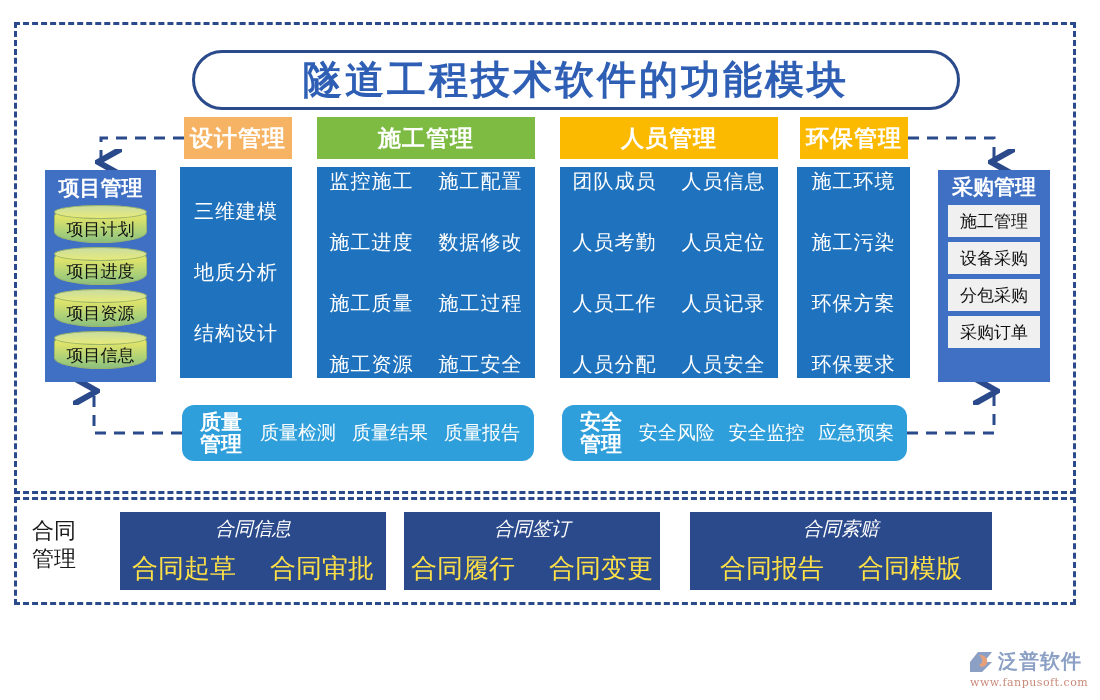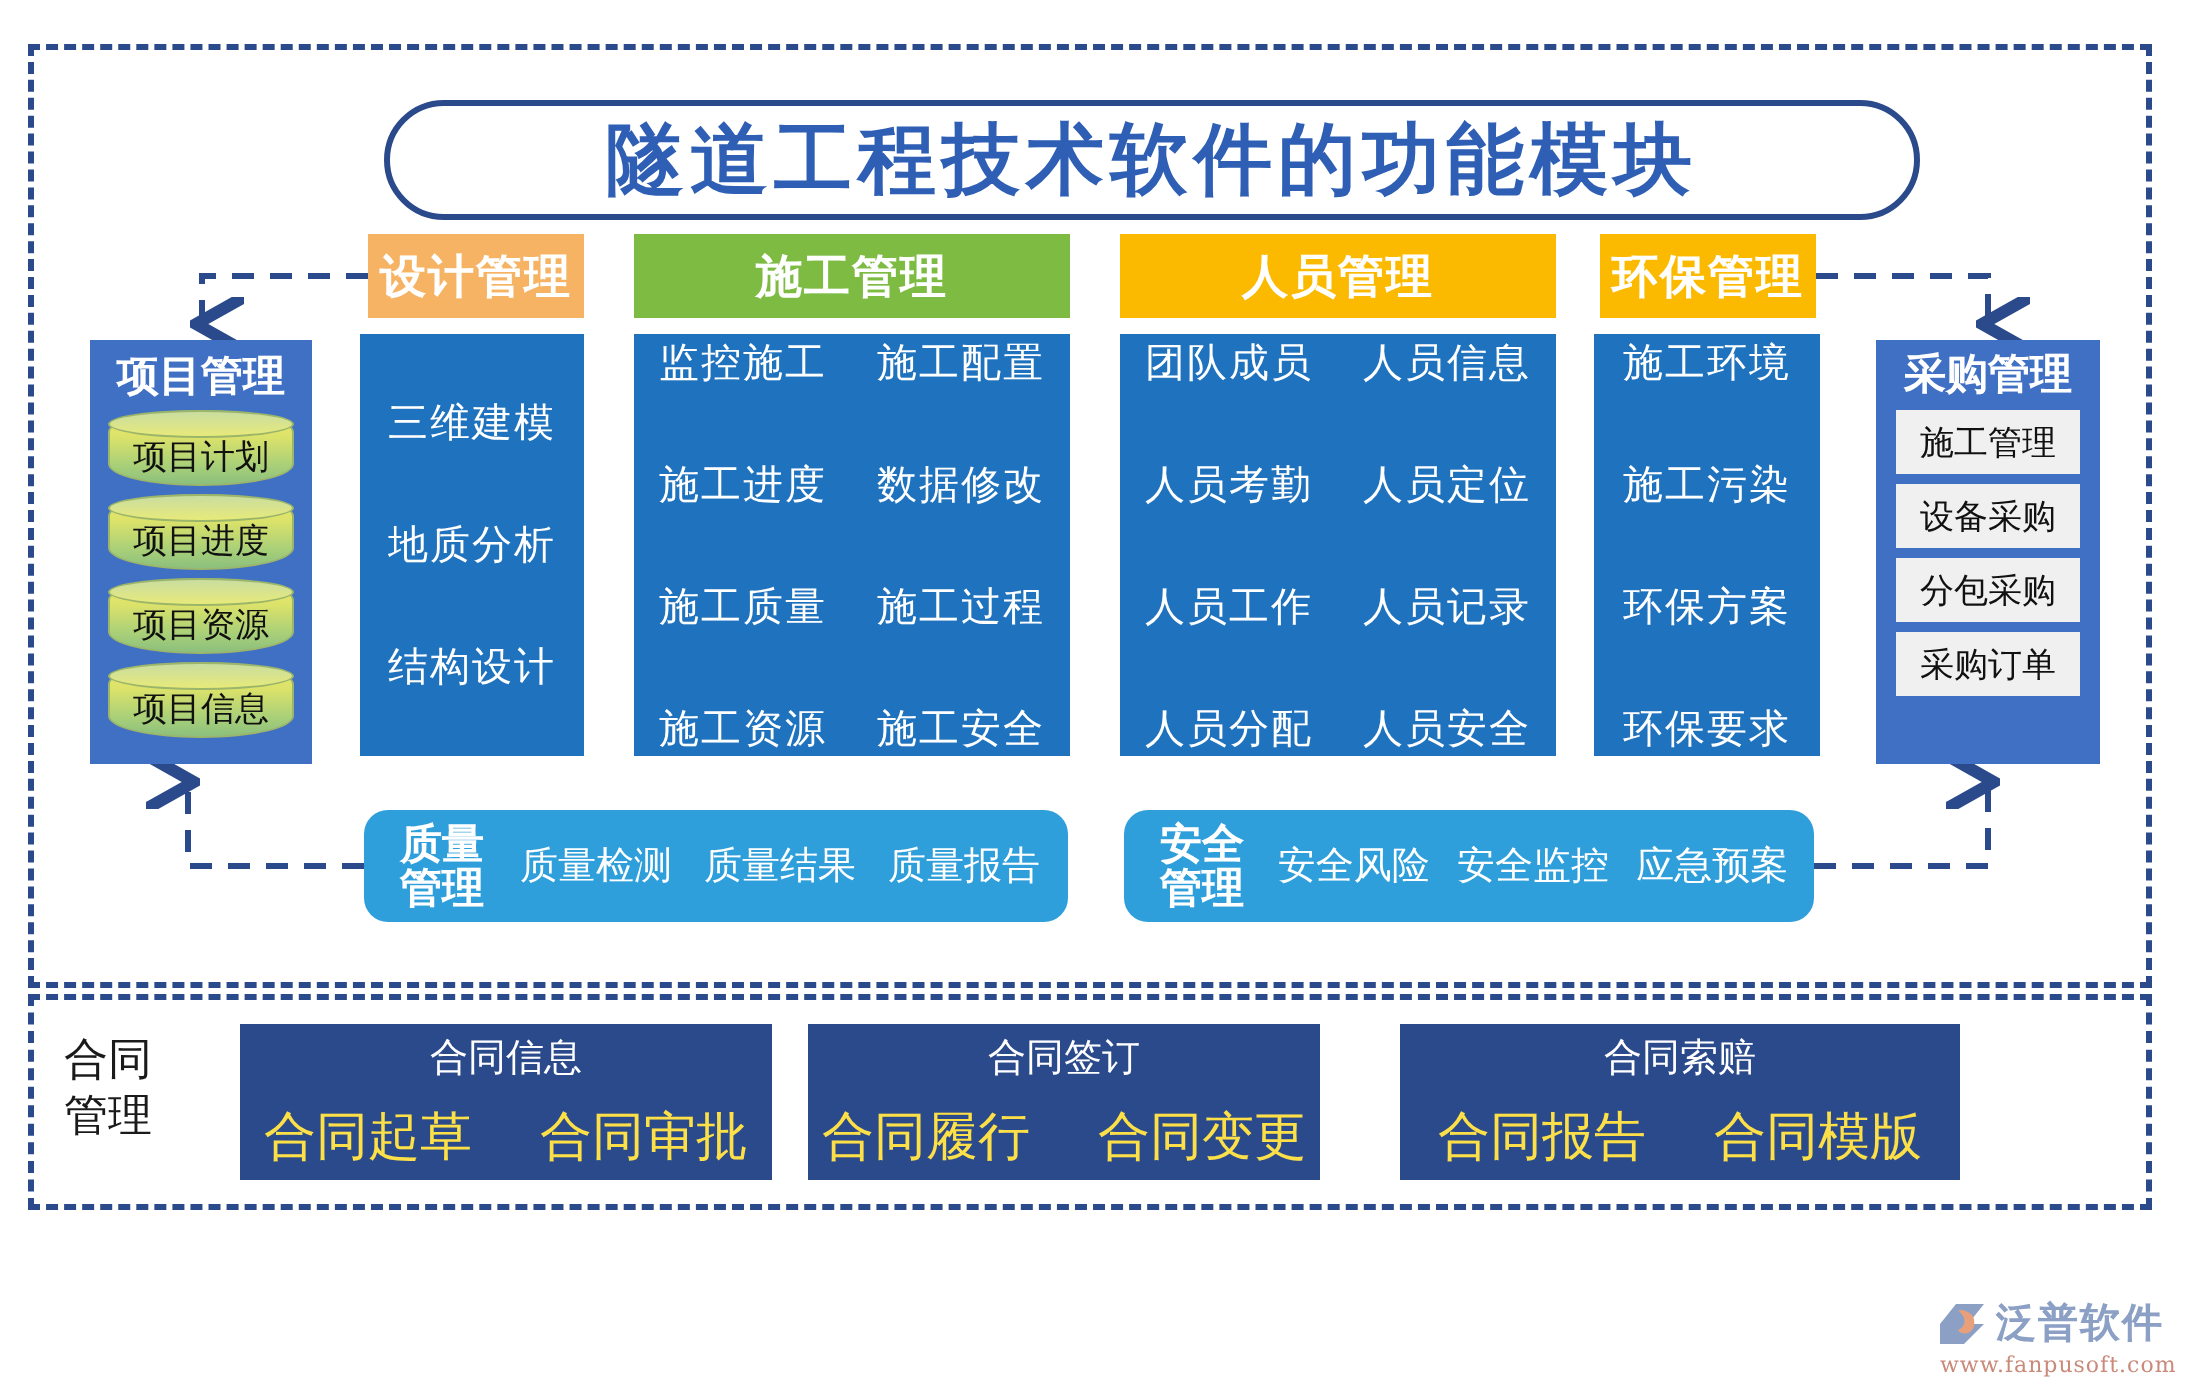--- a/index.html
+++ b/index.html
@@ -154,24 +154,25 @@
     font-family:"DejaVu Serif","Liberation Serif",serif;
     text-align:left;
   }
   .contract-box{
     position:absolute;top:512px;height:78px;background:#2b4a8b;
     box-sizing:border-box;display:flex;flex-direction:column;
     align-items:center;justify-content:center;
   }
   #contract-box-0{left:120px;width:266px;}
   #contract-box-1{left:404px;width:256px;}
-  #contract-box-2{left:690px;width:280px;margin-left:10px;}
+  #contract-box-2{left:690px;width:302px;}
   .contract-head{
     color:#ffffff;font-size:19px;margin-bottom:9px;white-space:nowrap;
     font-family:"DejaVu Serif","Liberation Serif",serif;
+    font-style:italic;
   }
   .contract-subs{display:flex;gap:34px;}
   .contract-sub{
     color:#fde047;font-size:26px;white-space:nowrap;
     font-family:"DejaVu Serif","Liberation Serif",serif;
   }
 
   
   #connectors{position:absolute;left:0;top:0;width:1100px;height:700px;pointer-events:none;}
 

